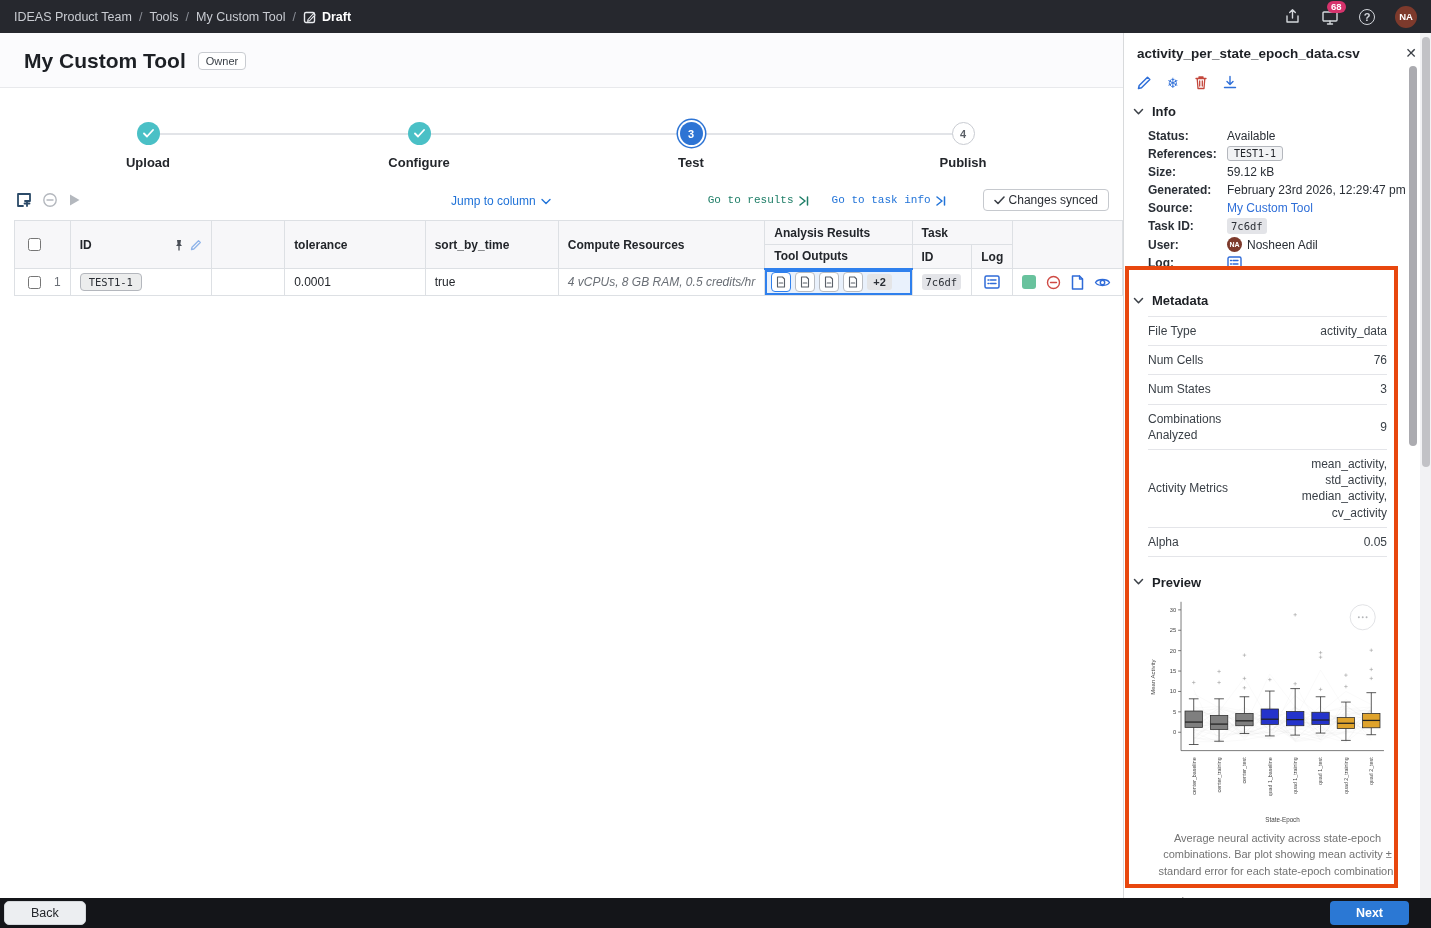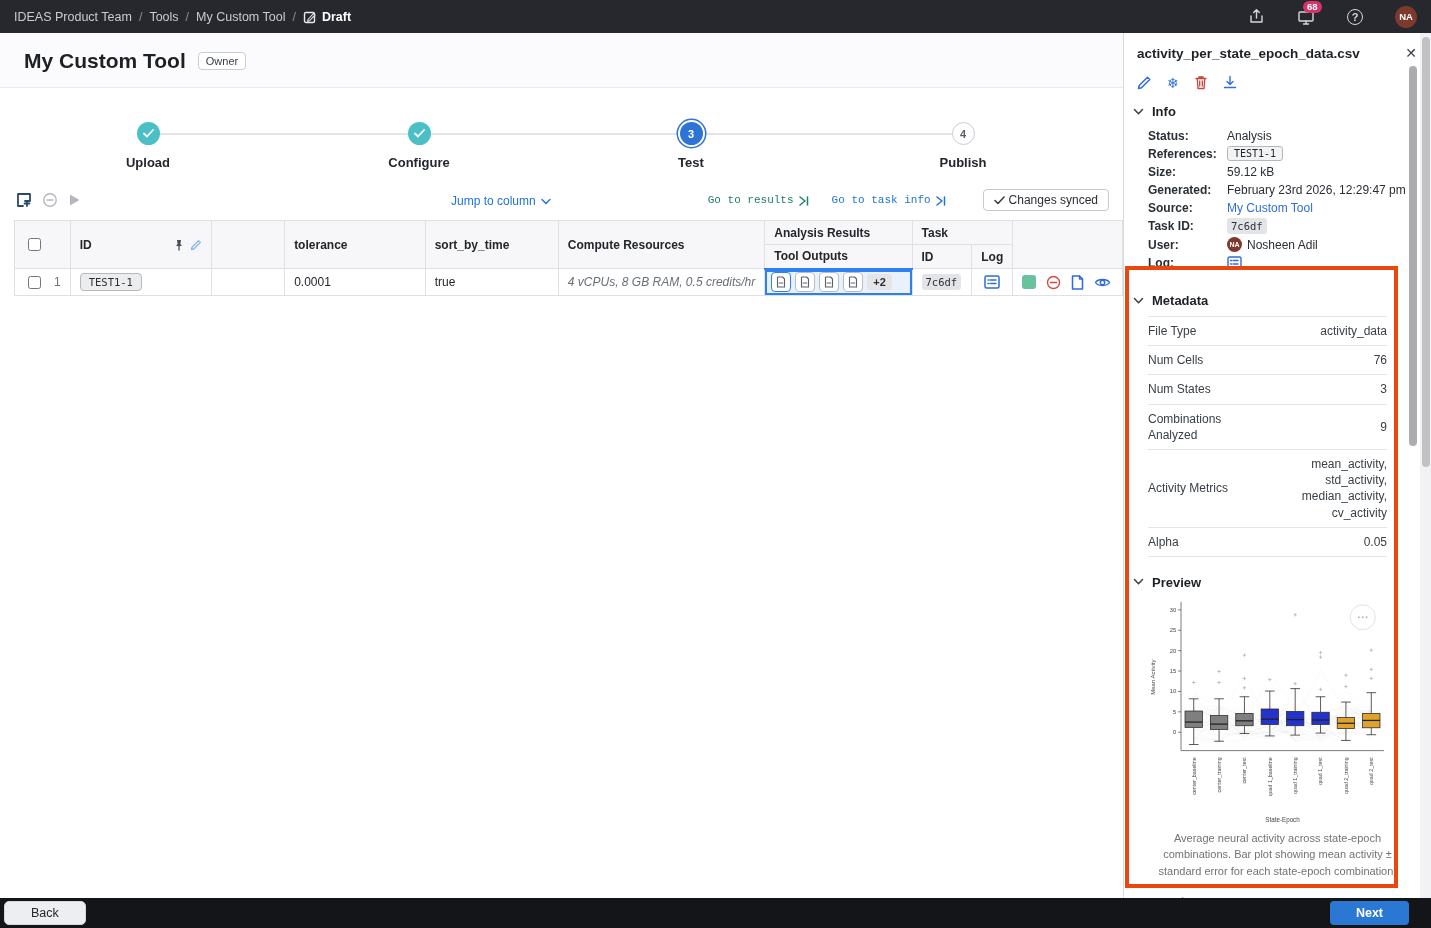--- a/index.html
+++ b/index.html
@@ -4,21 +4,21 @@
 <style>
   * { box-sizing: border-box; }
   html,body { margin:0; width:1431px; height:928px; overflow:hidden; background:#fff;
               font-family:"Liberation Sans",sans-serif; color:#23262b; }
 
   
   .topbar { height:33px; background:#26282e; display:flex; align-items:center; padding:0 14px; }
   .crumbs { display:flex; align-items:center; gap:7px; font-size:12.5px; color:#c9ccd2; }
   .crumbs .sep { color:#8a8e96; }
   .crumbs .draft { color:#fff; font-weight:bold; display:flex; align-items:center; gap:5px; }
-  .topbar-right { margin-left:auto; display:flex; align-items:center; gap:32px; }
+  .topbar-right { margin-left:auto; display:flex; align-items:center; gap:20px; }
   .tb-icon { width:18px; height:18px; position:relative; display:flex; align-items:center; justify-content:center; }
   .notif-badge { position:absolute; top:-7px; left:6px; background:#d6336c; color:#fff; font-size:9.5px;
                  font-weight:bold; border-radius:7px; padding:1px 4px; line-height:1.1; }
   .help-circle { width:16px; height:16px; border:1.5px solid #d4d7dc; border-radius:50%; color:#d4d7dc;
                  font-size:11px; font-weight:bold; display:flex; align-items:center; justify-content:center; }
   .avatar { width:22px; height:22px; border-radius:50%; background:#7d3a2c; color:#fff; font-size:9.5px;
             font-weight:bold; display:flex; align-items:center; justify-content:center; }
 
   
   .app { display:flex; height:865px; }
@@ -373,21 +373,21 @@
 
     <div class="section-head">
       <svg width="11" height="8" viewBox="0 0 11 8">
           <path d="M1.5 1.5 L5.5 5.8 L9.5 1.5" class="icon-stroke" stroke="#3c4148" stroke-width="1.5"></path>
         </svg>
       <span>Info</span>
     </div>
     <div class="info-rows">
       <div class="info-row">
           <span class="info-label">Status:</span>
-          <span class="info-value">Analysis</span>
+          <span class="info-value">Available</span>
         </div>
       <div class="info-row">
           <span class="info-label">References:</span>
           <span class="ref-badge">TEST1-1</span>
         </div>
       <div class="info-row">
           <span class="info-label">Size:</span>
           <span class="info-value">59.12 kB</span>
         </div>
       <div class="info-row">

